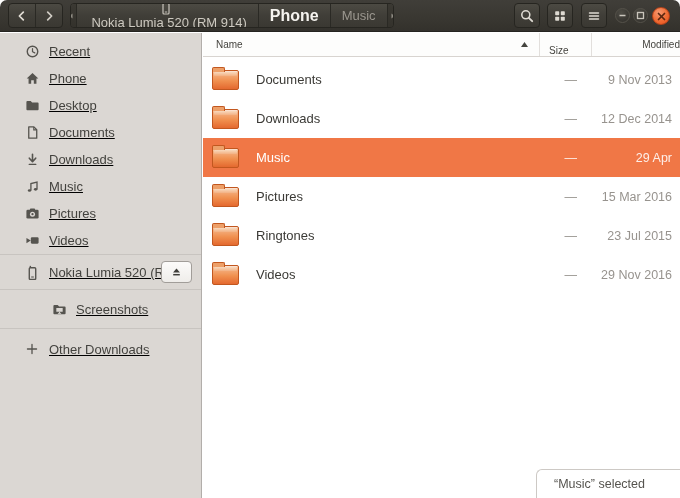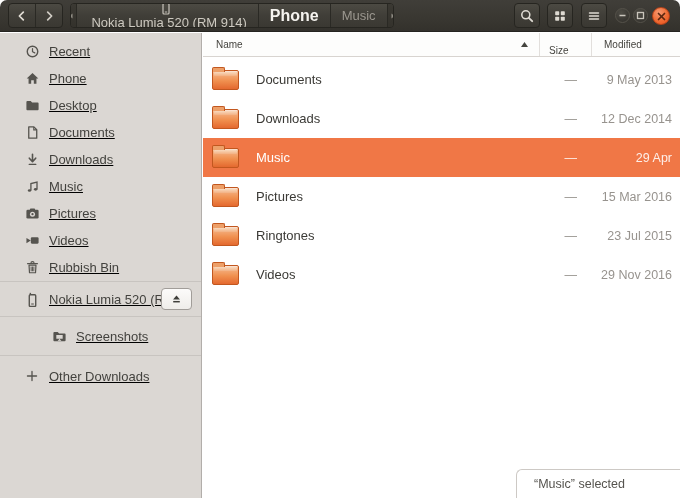--- a/index.html
+++ b/index.html
@@ -90,21 +90,21 @@
     background: #ffffff;
   }
   .list-header {
     display: flex; height: 24px; border-bottom: 1px solid #d8d4d0;
     font-size: 10px; color: #45443f; background: #fdfdfc;
   }
   .lh-cell { display: flex; align-items: center; cursor: pointer; }
   .lh-name { width: 337px; padding-left: 13px; border-right: 1px solid #e2dfdc; justify-content: space-between; }
   .lh-name .sort-arrow { margin-right: 10px; }
   .lh-size { width: 52px; padding-left: 9px; border-right: 1px solid #e2dfdc; align-items: flex-end; }
-  .lh-mod  { flex: 1; padding-left: 12px; }
+  .lh-mod  { flex: 1; padding-left: 12px; justify-content: flex-end; }
 
   .rows { padding-top: 3px; }
   .file-row {
     height: 39px; display: flex; align-items: center; cursor: pointer;
     font-size: 13px; color: #3b3a36;
   }
   .fr-name { width: 337px; display: flex; align-items: center; padding-left: 9px; }
   .fr-label { margin-left: 17px; }
   .fr-size { width: 52px; text-align: right; padding-right: 15px; color: #97938e; font-size: 12.5px; }
   .fr-mod { flex: 1; text-align: right; padding-right: 8px; color: #97938e; font-size: 12.5px; }
@@ -124,21 +124,21 @@
     border-radius: 2px 2px 0 0;
   }
   .folder::after {
     content: ""; position: absolute; left: 1px; right: 1px; top: 1px; height: 4px;
     background: linear-gradient(180deg, #f8d9bd, #f3b183);
     border-radius: 1px;
   }
 
   
   .status-bubble {
-    position: absolute; right: 0; bottom: 0; width: 164px; height: 29px;
+    position: absolute; right: 0; bottom: 0; width: 144px; height: 29px;
     background: #ffffff;
     border-top: 1px solid #cdc9c5; border-left: 1px solid #cdc9c5;
     border-top-left-radius: 6px;
     display: flex; align-items: center; padding-left: 17px;
     font-size: 12.5px; color: #55534e;
     z-index: 20;
   }
 
   svg { display: block; }
 </style>
@@ -322,33 +322,20 @@
     <div class="place-row">
       <span class="p-icon">
         <svg width="15" height="15" viewBox="0 0 16 16">
             <polygon points="1.5,5.2 6.2,8 1.5,10.8" fill="#56544f"></polygon>
             <rect x="6.2" y="4.6" width="8.3" height="6.8" rx="1.2" fill="#56544f"></rect>
           </svg>
       </span>
       <span class="p-label">Videos</span>
     </div>
 
-    <div class="place-row">
-      <span class="p-icon">
-        <svg width="15" height="15" viewBox="0 0 16 16">
-            <path d="M6.3 3.4 a1.7 1.7 0 0 1 3.4 0" fill="none" stroke="#56544f" stroke-width="1.2"></path>
-            <line x1="2.8" y1="3.9" x2="13.2" y2="3.9" stroke="#56544f" stroke-width="1.4" stroke-linecap="round"></line>
-            <path d="M4.3 5.5 H11.7 L11.2 13.6 H4.8 Z" fill="none" stroke="#56544f" stroke-width="1.3" stroke-linejoin="round"></path>
-            <line x1="6.5" y1="7" x2="6.6" y2="12" stroke="#56544f" stroke-width="1"></line>
-            <line x1="8" y1="7" x2="8" y2="12" stroke="#56544f" stroke-width="1"></line>
-            <line x1="9.5" y1="7" x2="9.4" y2="12" stroke="#56544f" stroke-width="1"></line>
-          </svg>
-      </span>
-      <span class="p-label">Rubbish Bin</span>
-    </div>
   </div>
 
   <div class="sb-sep"></div>
 
   <div class="place-row device-row">
     <span class="p-icon">
       <svg width="13" height="15" viewBox="0 0 12 14">
           <rect x="3" y="2.5" width="6" height="11" rx="1" fill="none" stroke="#56544f" stroke-width="1.3"></rect>
           <line x1="4" y1="0.8" x2="4" y2="2.5" stroke="#56544f" stroke-width="1.3"></line>
           <line x1="4.8" y1="11.2" x2="7.2" y2="11.2" stroke="#56544f" stroke-width="1"></line>
@@ -411,21 +398,21 @@
   </div>
 
   <div class="rows">
 
     <div class="file-row">
       <div class="fr-name">
         <span class="folder"></span>
         <span class="fr-label">Documents</span>
       </div>
       <div class="fr-size">—</div>
-      <div class="fr-mod">9 May 2013</div>
+      <div class="fr-mod">9 Nov 2013</div>
     </div>
 
     <div class="file-row">
       <div class="fr-name">
         <span class="folder"></span>
         <span class="fr-label">Downloads</span>
       </div>
       <div class="fr-size">—</div>
       <div class="fr-mod">12 Dec 2014</div>
     </div>

